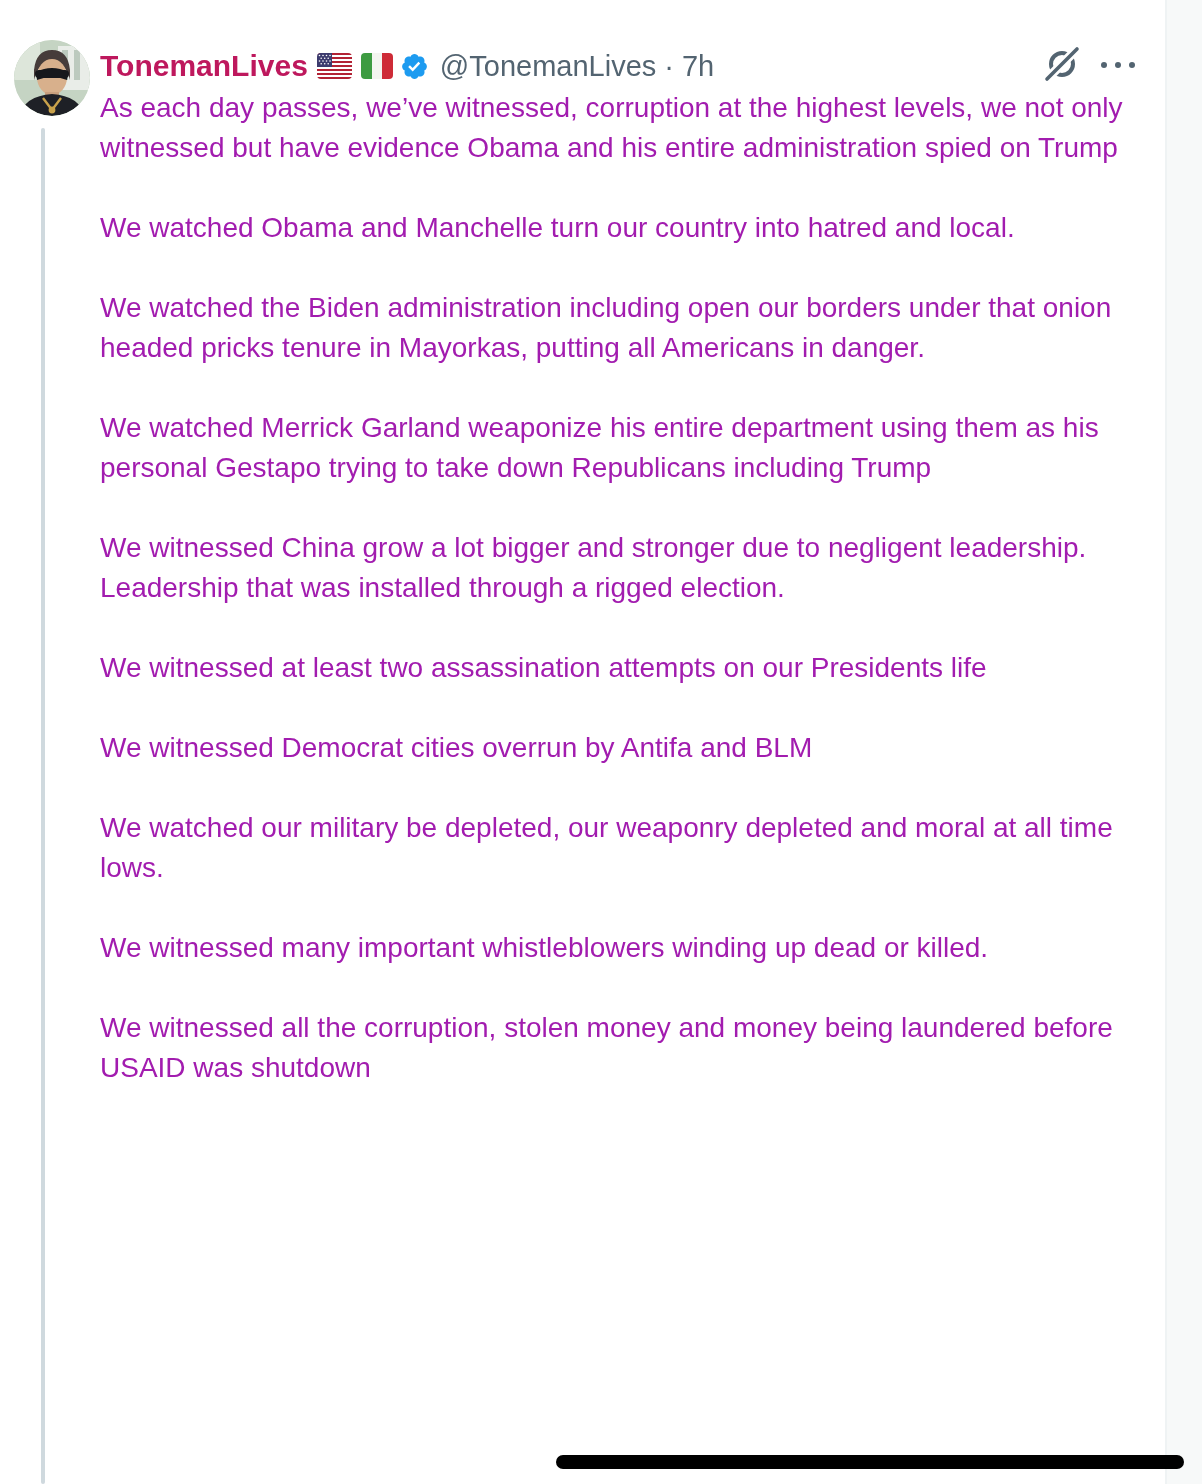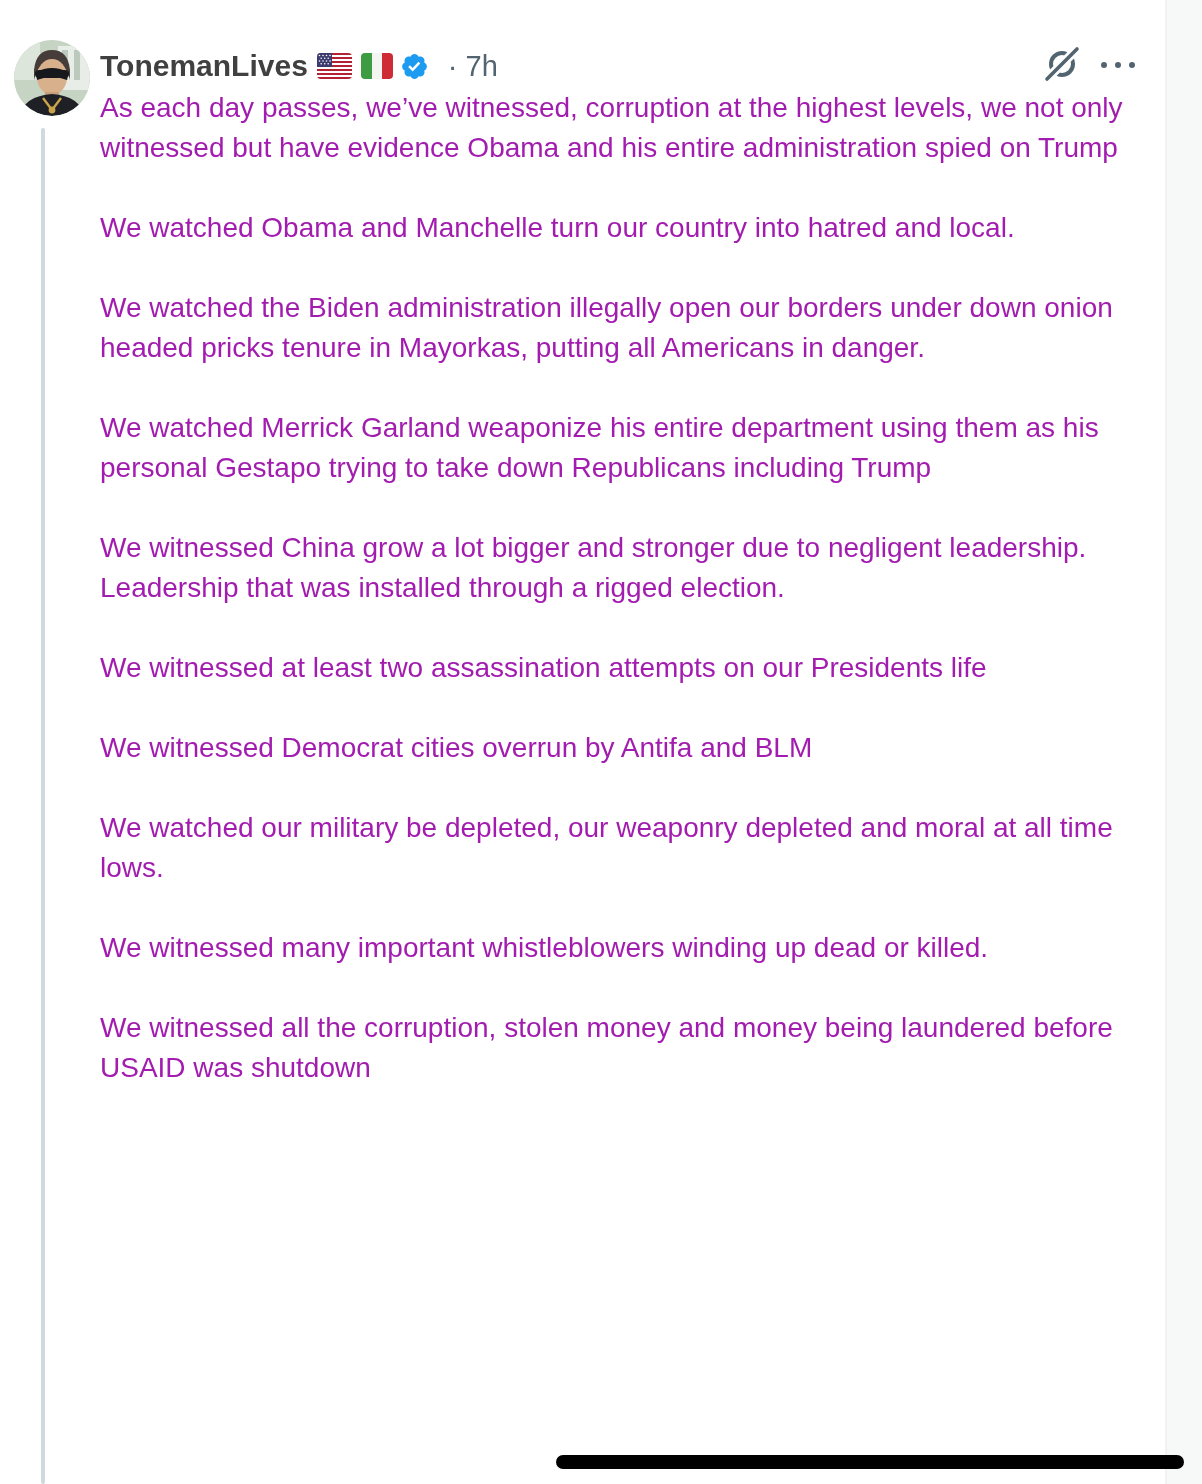--- a/index.html
+++ b/index.html
@@ -24,21 +24,21 @@
   .thread-line {
     position:absolute; left:41px; top:128px; width:4px; height:1356px;
     background:#cfd9de; border-radius:2px;
   }
 
   
   .header-row {
     position:absolute; left:100px; top:44px; height:44px; right:70px;
     display:flex; align-items:center; white-space:nowrap;
   }
-  .display-name { font-weight:700; font-size:30px; color:#404040; cursor:pointer; }
+  .display-name { font-weight:700; font-size:30px; color:#be185d; cursor:pointer; }
   .flag { margin-left:9px; display:inline-flex; align-items:center; }
   .flag svg { display:block; }
   .verified { margin-left:7px; display:inline-flex; align-items:center; }
   .handle-group { margin-left:11px; color:#536471; font-size:29px; display:flex; align-items:center; cursor:pointer; }
   .sep { margin:0 8px; }
 
   
   .grok-btn { position:absolute; left:1040px; top:42px; width:44px; height:42px;
     display:flex; align-items:center; justify-content:center; cursor:pointer; background:none; border:none; }
   .more-btn { position:absolute; left:1094px; top:52px; width:48px; height:26px;
@@ -151,20 +151,21 @@
       </svg>
     </span>
 
     <span class="verified">
       <svg width="29" height="29" viewBox="0 0 22 22">
         <path fill="#1d9bf0" d="M20.396 11c-.018-.646-.215-1.275-.57-1.816-.354-.54-.852-.972-1.438-1.246.223-.607.27-1.264.14-1.897-.131-.634-.437-1.218-.882-1.687-.47-.445-1.053-.75-1.687-.882-.633-.13-1.29-.083-1.897.14-.273-.587-.704-1.086-1.245-1.44S11.647 1.62 11 1.604c-.646.017-1.273.213-1.813.568s-.969.854-1.24 1.44c-.608-.223-1.267-.272-1.902-.14-.635.13-1.22.436-1.69.882-.445.47-.749 1.055-.878 1.688-.13.633-.08 1.29.144 1.896-.587.274-1.087.705-1.443 1.245-.356.54-.555 1.17-.574 1.817.02.647.218 1.276.574 1.817.356.54.856.972 1.443 1.245-.224.606-.274 1.263-.144 1.896.13.634.433 1.218.877 1.688.47.443 1.054.747 1.687.878.633.132 1.29.084 1.897-.136.274.586.705 1.084 1.246 1.439.54.354 1.17.551 1.816.569.647-.016 1.276-.213 1.817-.567s.972-.854 1.245-1.44c.604.239 1.266.296 1.903.164.636-.132 1.22-.447 1.68-.907.46-.46.776-1.044.908-1.681s.075-1.299-.165-1.903c.586-.274 1.084-.705 1.439-1.246.354-.54.551-1.17.569-1.816zM9.662 14.85l-3.429-3.428 1.293-1.302 2.072 2.072 4.4-4.794 1.347 1.246z"></path>
       </svg>
     </span>
 
     <span class="handle-group">
+      <span>@TonemanLives</span>
       <span class="sep">·</span>
       <span>7h</span>
     </span>
   </div>
 
   <button class="grok-btn">
     <svg width="40" height="40" viewBox="0 0 40 40">
       <circle cx="20" cy="21" r="11" fill="none" stroke="#536471" stroke-width="4"></circle>
       <line x1="5" y1="36" x2="35" y2="6" stroke="#ffffff" stroke-width="9"></line>
       <line x1="5" y1="36" x2="35" y2="6" stroke="#536471" stroke-width="3.6" stroke-linecap="round"></line>
@@ -172,21 +173,21 @@
   </button>
   <button class="more-btn">
     <span class="dot"></span>
     <span class="dot"></span>
     <span class="dot"></span>
   </button>
 
   <div class="tweet-text" id="tweet-text">
       <p>As each day passes, we’ve witnessed, corruption at the highest levels, we not only witnessed but have evidence Obama and his entire administration spied on Trump</p>
       <p>We watched Obama and Manchelle turn our country into hatred and local.</p>
-      <p>We watched the Biden administration illegally open our borders under down onion headed pricks tenure in Mayorkas, putting all Americans in danger.</p>
+      <p>We watched the Biden administration including open our borders under that onion headed pricks tenure in Mayorkas, putting all Americans in danger.</p>
       <p>We watched Merrick Garland weaponize his entire department using them as his personal Gestapo trying to take down Republicans including Trump</p>
       <p>We witnessed China grow a lot bigger and stronger due to negligent leadership. Leadership that was installed through a rigged election.</p>
       <p>We witnessed at least two assassination attempts on our Presidents life</p>
       <p>We witnessed Democrat cities overrun by Antifa and BLM</p>
       <p>We watched our military be depleted, our weaponry depleted and moral at all time lows.</p>
       <p>We witnessed many important whistleblowers winding up dead or killed.</p>
       <p>We witnessed all the corruption, stolen money and money being laundered before USAID was shutdown</p>
     </div>
 
   <div class="black-bar"></div>

